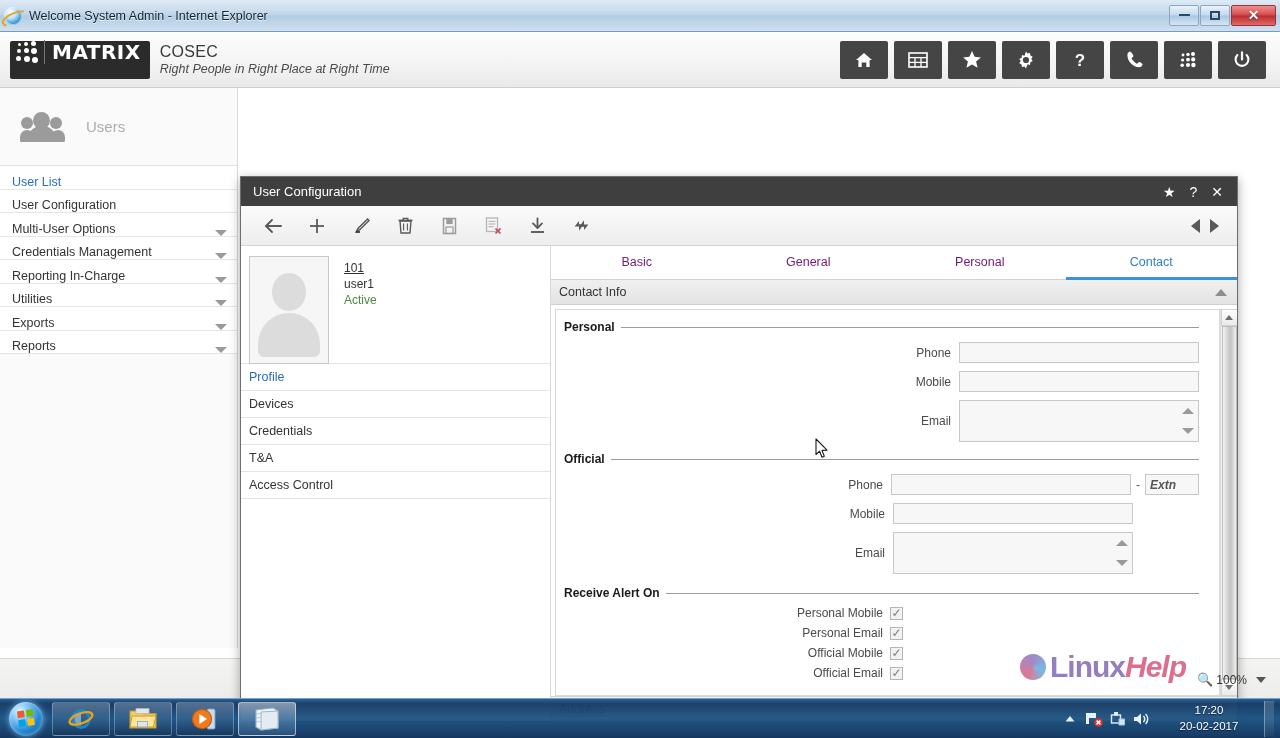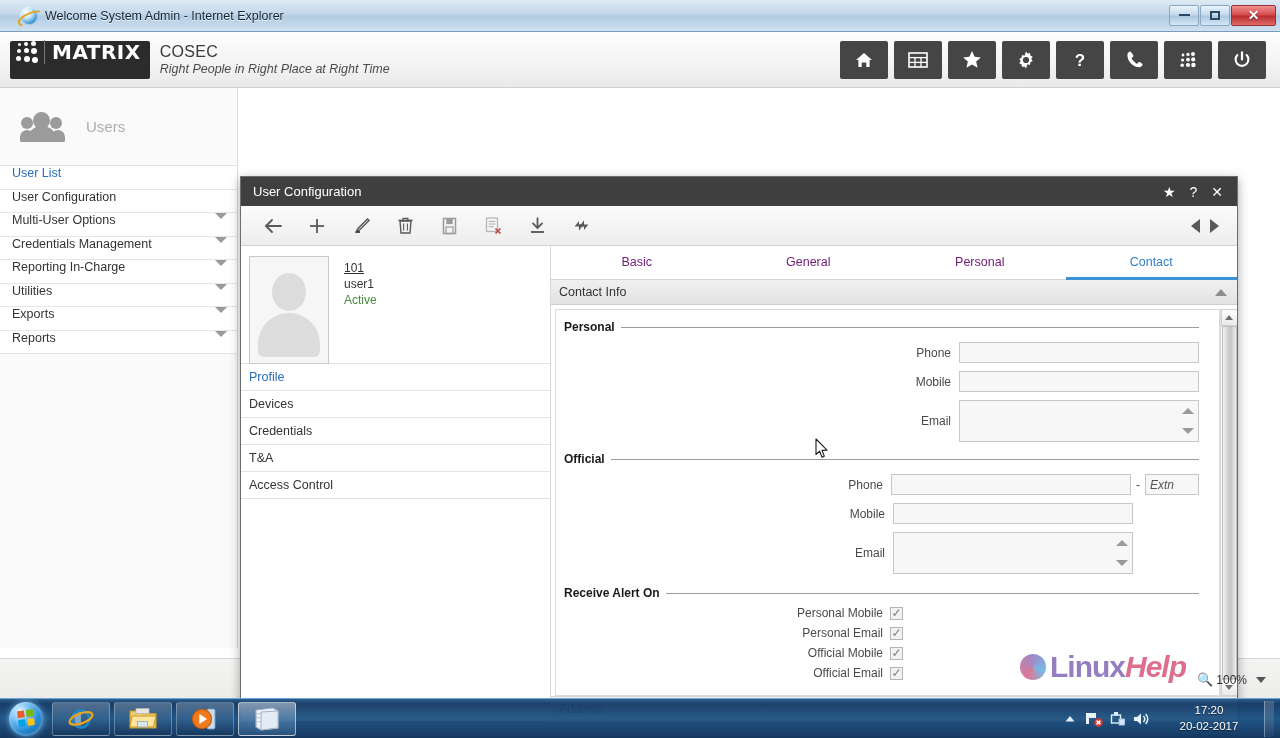--- a/index.html
+++ b/index.html
@@ -16,21 +16,21 @@
   
   #ie-window {
     position: absolute; left: 0; top: 0; width: 1280px; height: 700px;
   }
   #titlebar {
     position: absolute; left: 0; top: 0; width: 1280px; height: 32px;
     background: linear-gradient(180deg,#dfeaf5 0%,#c3d7ea 45%,#b2cce3 52%,#cfe0f0 100%);
     border-bottom: 1px solid #7a9cbc;
     display: flex; align-items: center;
   }
-  #titlebar .tb-left { display: flex; align-items: center; padding-left: 20px; flex: 1; min-width: 0; }
+  #titlebar .tb-left { display: flex; align-items: center; padding-left: 4px; flex: 1; min-width: 0; }
   .ie-logo {
     width: 18px; height: 18px; border-radius: 50%;
     background: radial-gradient(circle at 35% 30%, #ffffff 0%, #bfe3fb 35%, #1d84c8 75%, #0b5e96 100%);
     position: relative; flex: none; margin-right: 7px;
     box-shadow: 0 0 0 1px rgba(255,255,255,.6) inset;
   }
   .ie-logo::after {
     content: ""; position: absolute; left: -3px; top: 5px; width: 24px; height: 9px;
     border: 2px solid #e8a21c; border-radius: 50%;
     transform: rotate(-22deg); border-right-color: transparent; border-bottom-color: transparent;
@@ -101,21 +101,21 @@
     background: #fafafa; border-right: 1px solid #dcdcdc;
   }
   #sidebar-head {
     height: 78px; display: flex; align-items: center; padding-left: 20px;
     border-bottom: 1px solid #e2e2e2; background: #fafafa;
   }
   .users-glyph { width: 52px; height: 34px; position: relative; flex: none; }
   .users-glyph .p { position: absolute; background: #9b9b9b; }
   .sidebar-head-label { margin-left: 14px; font-size: 15px; color: #adadad; }
   .side-item {
-    height: 23.5px; display: flex; align-items: flex-start;
+    height: 23.5px; display: flex; align-items: flex-end;
     padding: 0 10px 0 12px; font-size: 12.5px; color: #333;
     border-bottom: 1px solid #e6e6e6; cursor: pointer; background: #fff;
   }
   .side-item.active { color: #2a6ebb; }
   .side-item .caret {
     margin-left: auto; width: 0; height: 0;
     border-left: 6px solid transparent; border-right: 6px solid transparent;
     border-top: 6px solid #9a9a9a;
   }
 
@@ -245,21 +245,21 @@
     position: absolute; right: 3px; width: 14px; height: 50%;
     display: flex; align-items: center; justify-content: center; cursor: pointer;
   }
   .fta .spin.up { top: 0; }
   .fta .spin.dn { bottom: 0; }
   .fta .spin i { display: block; width: 0; height: 0; }
   .sp-up { border-left: 6px solid transparent; border-right: 6px solid transparent; border-bottom: 6px solid #9a9a9a; }
   .sp-dn { border-left: 6px solid transparent; border-right: 6px solid transparent; border-top: 6px solid #9a9a9a; }
 
   .dash { font-size: 12px; color: #555; margin: 0 5px; }
-  .fin.extn { width: 54px; font-style: italic; }
+  .fin.extn { width: 54px; font-style: italic; font-weight: bold; }
   .fin.extn::placeholder { color: #555; font-style: italic; }
 
   .crow { display: flex; align-items: center; justify-content: flex-end; margin-top: 6px; }
   .crow .clabel { font-size: 12px; color: #4a4a4a; padding-right: 7px; }
   .cbox {
     width: 13px; height: 13px; border: 1px solid #b4b4b4; background: #f2f2f2;
     display: flex; align-items: center; justify-content: center; cursor: pointer;
     margin-right: 296px;
   }
   .cbox .tick { color: #7c7c7c; font-size: 12px; line-height: 1; }

